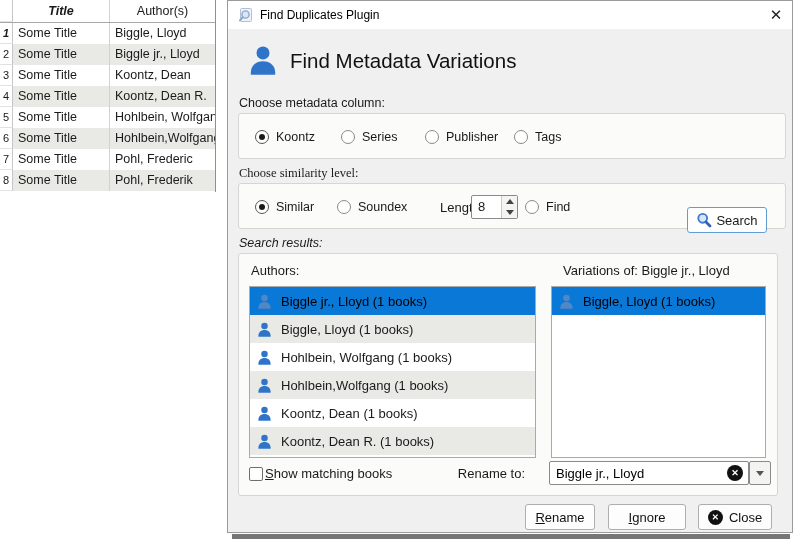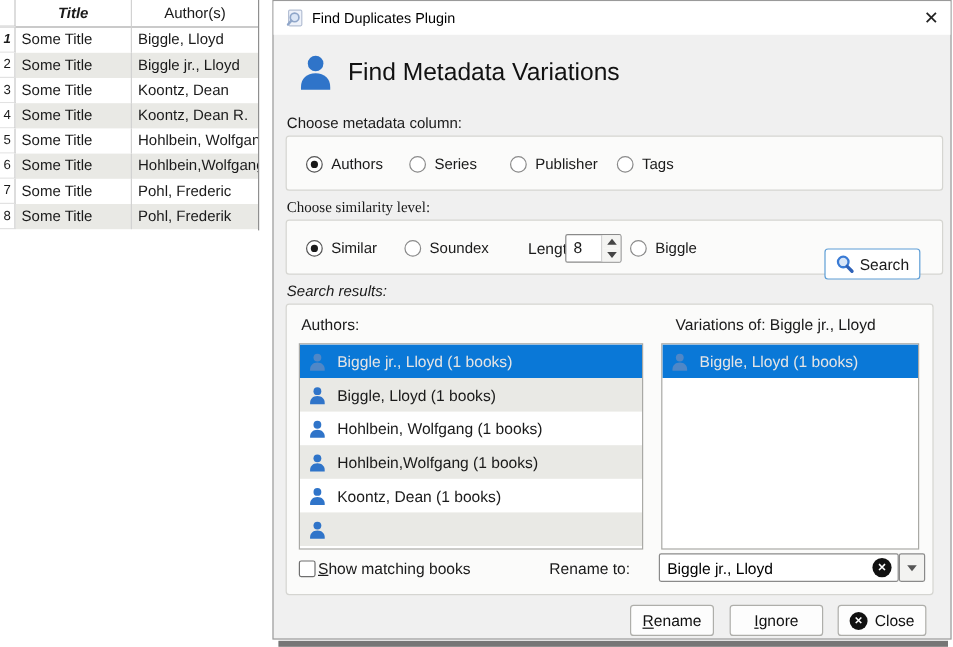--- a/index.html
+++ b/index.html
@@ -47,21 +47,21 @@
   .tri-down { width:0; height:0; border-left:4px solid transparent; border-right:4px solid transparent; border-top:5px solid #444; }
 
   #search-btn { left:448px; top:10px; width:80px; height:26px; background:#fff; border:1px solid #5e9ed6; border-radius:3px; display:flex; align-items:center; justify-content:center; font-size:13px;margin-top:13px; }
   #search-btn svg { margin-right:4px; }
 
   
   .list { background:#fff; border:1px solid #a9a9a5; overflow:hidden; }
   .litem { height:28px; display:flex; align-items:center; font-size:13px; padding-left:6px; white-space:nowrap; }
   .litem .picon { width:17px; height:17px; margin-right:8px; flex:none; }
   .litem.alt { background:#e9e9e5; }
-  .litem.sel { background:#0a78d7; color:#e5e5e5; }
+  .litem.sel { background:#0a78d7; color:#000000; }
 
   
   .cbox { width:14px; height:14px; background:#fff; border:1px solid #6f6f6f; border-radius:2px; }
   .mn { text-decoration:underline; }
 
   #rename-combo { background:#fff; border:1px solid #8a8a8a; border-radius:2px; display:flex; align-items:center; }
   #rename-input { border:none; outline:none; flex:1; font-size:13px; font-family:"Liberation Sans",sans-serif; padding-left:6px; background:transparent; min-width:0; }
   .clear-ic { width:16px; height:16px; border-radius:50%; background:#111; color:#fff; font-size:9px; font-weight:bold; display:flex; align-items:center; justify-content:center; margin-right:5px; flex:none; }
   #combo-drop { background:#f3f3f1; border:1px solid #8a8a8a; border-radius:2px; display:flex; align-items:center; justify-content:center; }
   .tri-dd { width:0; height:0; border-left:4px solid transparent; border-right:4px solid transparent; border-top:5px solid #555; }
@@ -141,21 +141,21 @@
   <svg id="hdr-icon" class="abs" viewBox="0 0 24 24">
     <circle class="person-blue" cx="12" cy="7" r="4.6"></circle>
     <path class="person-blue" d="M12 12.8 C6.8 12.8 3.4 16.1 3.4 20.8 L3.4 22.4 L20.6 22.4 L20.6 20.8 C20.6 16.1 17.2 12.8 12 12.8 Z"></path>
   </svg>
   <div id="hdr-title" class="abs">Find Metadata Variations</div>
 
   <div class="abs sect-label" style="left:11px; top:95px;">Choose metadata column:</div>
   <div class="abs groupbox" style="left:10px; top:112px; width:548px; height:46px;">
     <div class="radio sel" style="left:16px; top:16px;">
       <span class="rdot"></span>
-      <span class="rlabel">Authors</span>
+      <span class="rlabel">Koontz</span>
     </div>
     <div class="radio" style="left:102px; top:16px;">
       <span class="rdot"></span>
       <span class="rlabel">Series</span>
     </div>
     <div class="radio" style="left:186px; top:16px;">
       <span class="rdot"></span>
       <span class="rlabel">Publisher</span>
     </div>
     <div class="radio" style="left:275px; top:16px;">
@@ -181,21 +181,21 @@
         <div class="spin-btn">
             <div class="tri-up"></div>
           </div>
         <div class="spin-btn">
             <div class="tri-down"></div>
           </div>
       </div>
     </div>
     <div class="radio" style="left:286px; top:16px;">
       <span class="rdot"></span>
-      <span class="rlabel">Biggle</span>
+      <span class="rlabel">Find</span>
     </div>
     <div id="search-btn" class="abs">
       <svg width="16" height="16" viewBox="0 0 16 16">
         <circle cx="6.7" cy="6.3" r="4.4" fill="#d8e6f8" stroke="#3a7bd5" stroke-width="1.9"></circle>
         <line x1="10" y1="10" x2="14" y2="14" stroke="#2f62b8" stroke-width="2.8" stroke-linecap="round"></line>
       </svg>
       <span>Search</span>
     </div>
   </div>
 
@@ -239,20 +239,21 @@
             <circle class="person-blue" cx="12" cy="7" r="4.6"></circle>
             <path class="person-blue" d="M12 12.8 C6.8 12.8 3.4 16.1 3.4 20.8 L3.4 22.4 L20.6 22.4 L20.6 20.8 C20.6 16.1 17.2 12.8 12 12.8 Z"></path>
           </svg>
         <span>Koontz, Dean (1 books)</span>
       </div>
       <div class="litem alt">
         <svg class="picon" viewBox="0 0 24 24">
             <circle class="person-blue" cx="12" cy="7" r="4.6"></circle>
             <path class="person-blue" d="M12 12.8 C6.8 12.8 3.4 16.1 3.4 20.8 L3.4 22.4 L20.6 22.4 L20.6 20.8 C20.6 16.1 17.2 12.8 12 12.8 Z"></path>
           </svg>
+        <span>Koontz, Dean R. (1 books)</span>
       </div>
     </div>
 
     <div class="abs list" style="left:312px; top:32px; width:215px; height:172px;">
       <div class="litem sel">
         <svg class="picon" viewBox="0 0 24 24">
             <circle class="person-onsel" cx="12" cy="7" r="4.6"></circle>
             <path class="person-onsel" d="M12 12.8 C6.8 12.8 3.4 16.1 3.4 20.8 L3.4 22.4 L20.6 22.4 L20.6 20.8 C20.6 16.1 17.2 12.8 12 12.8 Z"></path>
           </svg>
         <span>Biggle, Lloyd (1 books)</span>

